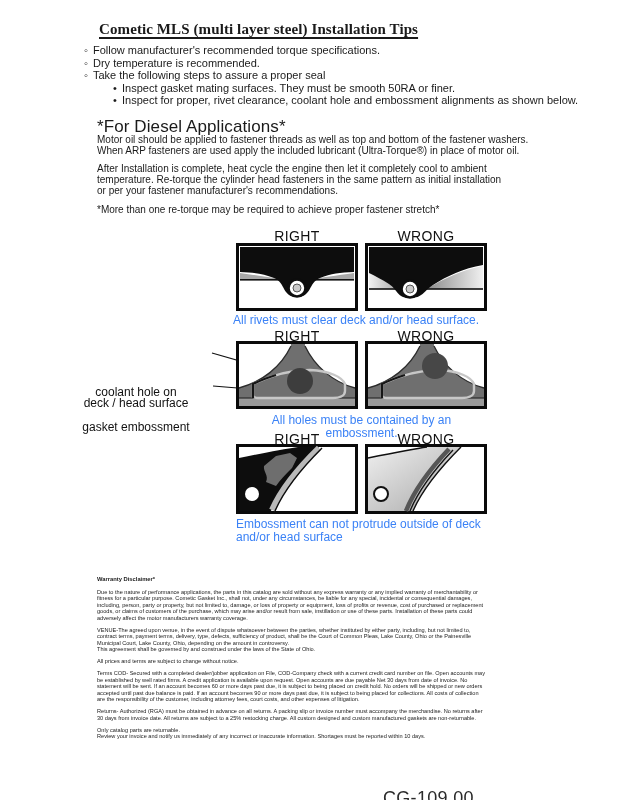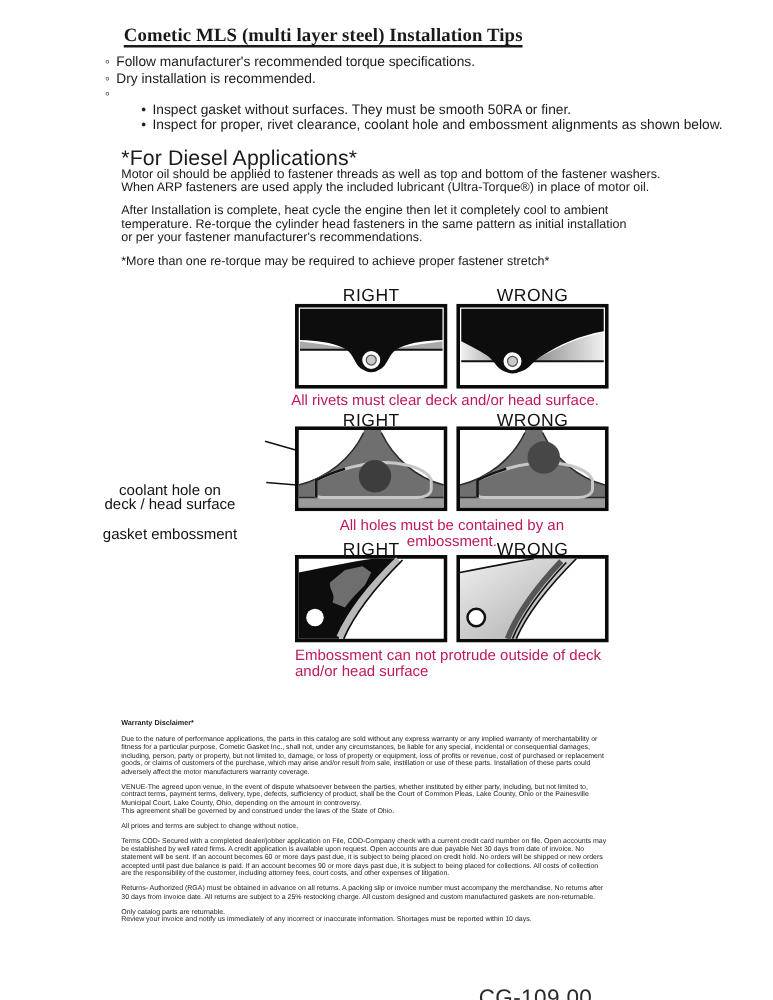--- a/index.html
+++ b/index.html
@@ -23,21 +23,21 @@
   .para{left:97px;width:480px;font-size:10px;line-height:10.8px;white-space:pre-line;}
   .p1{top:135px;}
   .p2{top:164px;}
   .note{top:205px;}
   .dg-header{width:122px;text-align:center;font-size:14px;letter-spacing:0.4px;color:#111;}
   .hdr-r1{top:228px;} .hdr-r2{top:328px;} .hdr-r3{top:431px;}
   .hx-right{left:236px;} .hx-wrong{left:365px;}
   .panel{display:block;}
   .pn-r1{top:243px;} .pn-r2{top:341px;} .pn-r3{top:444px;}
   .px-right{left:236px;} .px-wrong{left:365px;}
-  .caption{font-size:12px;line-height:13px;color:#be185d;white-space:pre-line;}
+  .caption{font-size:12px;line-height:13px;color:#3b82f6;white-space:pre-line;}
   .cap1{left:233px;top:314px;}
   .cap2{left:236px;top:414px;width:251px;text-align:center;}
   .cap3{left:236px;top:518px;}
   .lbl{text-align:center;font-size:12px;line-height:11px;white-space:pre-line;color:#111;margin-top:42px;}
   .lbl-coolant{left:60px;top:345px;width:152px;}
   .lbl-emboss{left:60px;top:380px;width:152px;}
   .ptr{left:204px;top:344px;}
   .legal{left:97px;top:576px;width:472px;font-size:5.6px;line-height:6.5px;color:#222;}
   .legal .lg-h{font-size:5.8px;font-weight:bold;margin-bottom:6px;}
   .legal p{margin:0 0 5.5px 0;white-space:pre-line;}
@@ -50,28 +50,29 @@
 
   <div class="abs title">Cometic MLS (multi layer steel) Installation Tips</div>
 
   <div class="abs bullets">
     <div class="b-row">
       <span class="mk">◦</span>
       <span>Follow manufacturer's recommended torque specifications.</span>
     </div>
     <div class="b-row">
       <span class="mk">◦</span>
-      <span>Dry installation is recommended.</span>
+      <span>Dry temperature is recommended.</span>
     </div>
     <div class="b-row">
       <span class="mk">◦</span>
+      <span>Take the following steps to assure a proper seal</span>
     </div>
     <div class="b-row sub">
       <span class="mk">•</span>
-      <span>Inspect gasket without surfaces.  They must be smooth 50RA or finer.</span>
+      <span>Inspect gasket mating surfaces.  They must be smooth 50RA or finer.</span>
     </div>
     <div class="b-row sub">
       <span class="mk">•</span>
       <span>Inspect for proper, rivet clearance, coolant hole and embossment alignments as shown below.</span>
     </div>
   </div>
 
   <div class="abs diesel-h">*For Diesel Applications*</div>
   <div class="abs para p1">Motor oil should be applied to fastener threads as well as top and bottom of the fastener washers.
 When ARP fasteners are used apply the included lubricant (Ultra-Torque®) in place of motor oil.</div>

